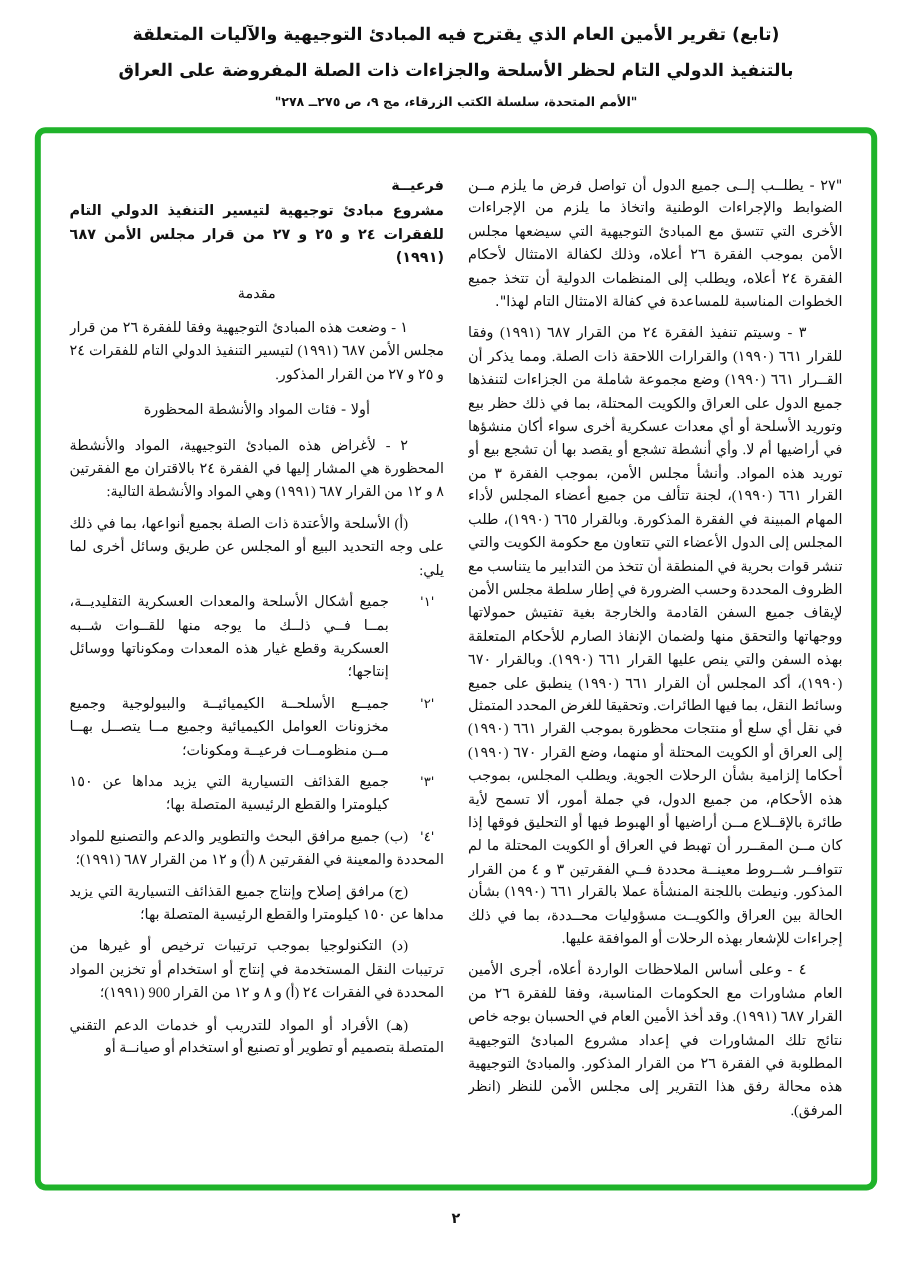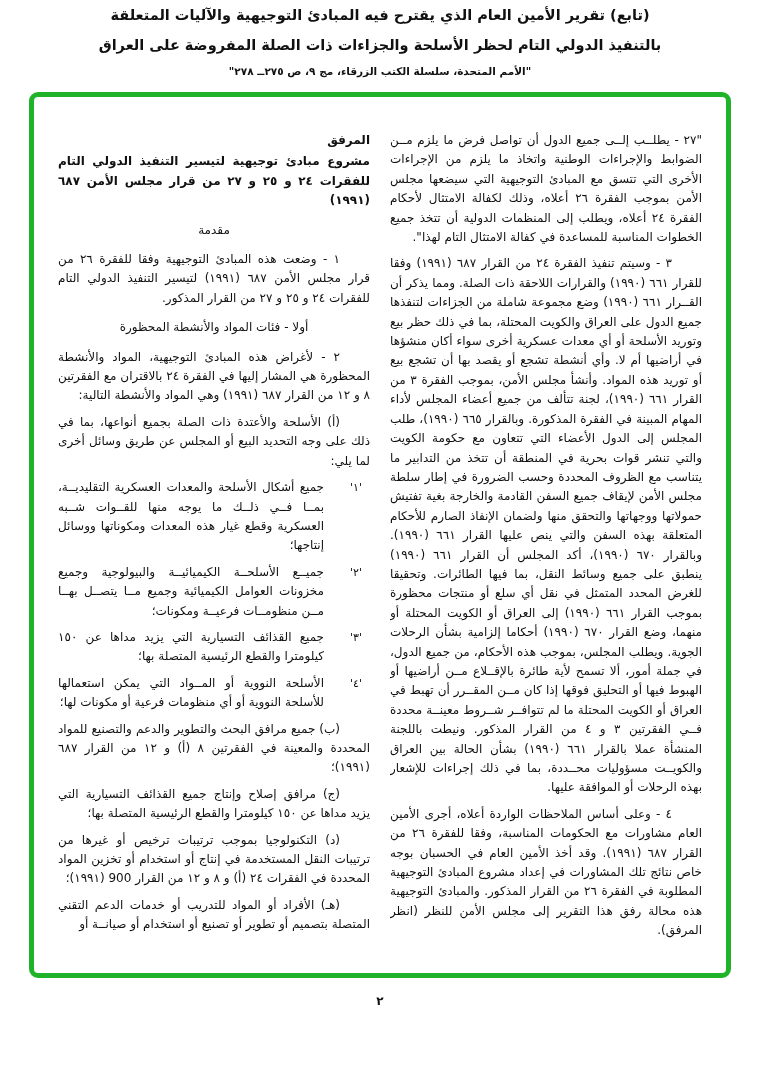--- a/index.html
+++ b/index.html
@@ -1,21 +1,21 @@
 <!DOCTYPE html>
 <html lang="ar"><head>
 <meta charset="utf-8">
 <style>
   html,body{margin:0;padding:0;}
   body{
     width:760px;height:1067px;background:#ffffff;position:relative;
     font-family:"DejaVu Sans",sans-serif;color:#111;overflow:hidden;
   }
   .header{
-    direction:rtl;text-align:center;
+    direction:rtl;text-align:center;padding-top:14px;
   }
   .header .h-line{
     font-weight:bold;font-size:14.5px;line-height:30px;letter-spacing:0;
   }
   .header .h-source{
     font-weight:bold;font-size:10.5px;line-height:20px;margin-top:1px;
   }
   .frame{
     box-sizing:border-box;
     margin:11px 29px 0 29px;
@@ -33,21 +33,21 @@
     box-sizing:border-box;
   }
   .col{
     flex:1 1 0;
     min-width:0;
     font-size:12px;
     line-height:19.4px;
     overflow:hidden;
   }
   .block{margin:0 0 7px 0;}
-  .paragraph{text-align:justify;text-indent:30px;}
+  .paragraph{text-align:justify;text-indent:30px;font-family:Liberation Serif, serif;}
   .paragraph-flush{text-align:justify;text-indent:0;}
   .heading-start{font-weight:bold;text-align:justify;margin-bottom:2px;}
   .heading-center{font-weight:normal;text-align:center;margin:10px 0 10px 0;}
   .list-item{
     position:relative;
     padding-right:46px;
     text-align:justify;
   }
   .list-item .marker{
     position:absolute;
@@ -70,31 +70,31 @@
 </div>
 
 <div class="frame">
   <div class="columns">
     <div class="col">
         <div class="block paragraph-flush">"٢٧ - يطلــب إلــى جميع الدول أن تواصل فرض ما يلزم مــن الضوابط والإجراءات الوطنية واتخاذ ما يلزم من الإجراءات الأخرى التي تتسق مع المبادئ التوجيهية التي سيضعها مجلس الأمن بموجب الفقرة ٢٦ أعلاه، وذلك لكفالة الامتثال لأحكام الفقرة ٢٤ أعلاه، ويطلب إلى المنظمات الدولية أن تتخذ جميع الخطوات المناسبة للمساعدة في كفالة الامتثال التام لهذا".</div>
         <div class="block paragraph">٣ - وسيتم تنفيذ الفقرة ٢٤ من القرار ٦٨٧ (١٩٩١) وفقا للقرار ٦٦١ (١٩٩٠) والقرارات اللاحقة ذات الصلة. ومما يذكر أن القــرار ٦٦١ (١٩٩٠) وضع مجموعة شاملة من الجزاءات لتنفذها جميع الدول على العراق والكويت المحتلة، بما في ذلك حظر بيع وتوريد الأسلحة أو أي معدات عسكرية أخرى سواء أكان منشؤها في أراضيها أم لا. وأي أنشطة تشجع أو يقصد بها أن تشجع بيع أو توريد هذه المواد. وأنشأ مجلس الأمن، بموجب الفقرة ٣ من القرار ٦٦١ (١٩٩٠)، لجنة تتألف من جميع أعضاء المجلس لأداء المهام المبينة في الفقرة المذكورة. وبالقرار ٦٦٥ (١٩٩٠)، طلب المجلس إلى الدول الأعضاء التي تتعاون مع حكومة الكويت والتي تنشر قوات بحرية في المنطقة أن تتخذ من التدابير ما يتناسب مع الظروف المحددة وحسب الضرورة في إطار سلطة مجلس الأمن لإيقاف جميع السفن القادمة والخارجة بغية تفتيش حمولاتها ووجهاتها والتحقق منها ولضمان الإنفاذ الصارم للأحكام المتعلقة بهذه السفن والتي ينص عليها القرار ٦٦١ (١٩٩٠). وبالقرار ٦٧٠ (١٩٩٠)، أكد المجلس أن القرار ٦٦١ (١٩٩٠) ينطبق على جميع وسائط النقل، بما فيها الطائرات. وتحقيقا للغرض المحدد المتمثل في نقل أي سلع أو منتجات محظورة بموجب القرار ٦٦١ (١٩٩٠) إلى العراق أو الكويت المحتلة أو منهما، وضع القرار ٦٧٠ (١٩٩٠) أحكاما إلزامية بشأن الرحلات الجوية. ويطلب المجلس، بموجب هذه الأحكام، من جميع الدول، في جملة أمور، ألا تسمح لأية طائرة بالإقــلاع مــن أراضيها أو الهبوط فيها أو التحليق فوقها إذا كان مــن المقــرر أن تهبط في العراق أو الكويت المحتلة ما لم تتوافــر شــروط معينــة محددة فــي الفقرتين ٣ و ٤ من القرار المذكور. ونيطت باللجنة المنشأة عملا بالقرار ٦٦١ (١٩٩٠) بشأن الحالة بين العراق والكويــت مسؤوليات محــددة، بما في ذلك إجراءات للإشعار بهذه الرحلات أو الموافقة عليها.</div>
         <div class="block paragraph">٤ - وعلى أساس الملاحظات الواردة أعلاه، أجرى الأمين العام مشاورات مع الحكومات المناسبة، وفقا للفقرة ٢٦ من القرار ٦٨٧ (١٩٩١). وقد أخذ الأمين العام في الحسبان بوجه خاص نتائج تلك المشاورات في إعداد مشروع المبادئ التوجيهية المطلوبة في الفقرة ٢٦ من القرار المذكور. والمبادئ التوجيهية هذه محالة رفق هذا التقرير إلى مجلس الأمن للنظر (انظر المرفق).</div>
       </div>
     <div class="col">
-        <div class="block heading-start">المرفق</div>
+        <div class="block heading-start">فرعيــة</div>
         <div class="block heading-start">مشروع مبادئ توجيهية لتيسير التنفيذ الدولي التام للفقرات ٢٤ و ٢٥ و ٢٧ من قرار مجلس الأمن ٦٨٧ (١٩٩١)</div>
         <div class="block heading-center">مقدمة</div>
         <div class="block paragraph">١ - وضعت هذه المبادئ التوجيهية وفقا للفقرة ٢٦ من قرار مجلس الأمن ٦٨٧ (١٩٩١) لتيسير التنفيذ الدولي التام للفقرات ٢٤ و ٢٥ و ٢٧ من القرار المذكور.</div>
         <div class="block heading-center">أولا - فئات المواد والأنشطة المحظورة</div>
         <div class="block paragraph">٢ - لأغراض هذه المبادئ التوجيهية، المواد والأنشطة المحظورة هي المشار إليها في الفقرة ٢٤ بالاقتران مع الفقرتين ٨ و ١٢ من القرار ٦٨٧ (١٩٩١) وهي المواد والأنشطة التالية:</div>
         <div class="block paragraph">(أ) الأسلحة والأعتدة ذات الصلة بجميع أنواعها، بما في ذلك على وجه التحديد البيع أو المجلس عن طريق وسائل أخرى لما يلي:</div>
         <div class="block list-item"><span class="marker">'١'</span><span class="item-text">جميع أشكال الأسلحة والمعدات العسكرية التقليديــة، بمــا فــي ذلــك ما يوجه منها للقــوات شــبه العسكرية وقطع غيار هذه المعدات ومكوناتها ووسائل إنتاجها؛</span></div>
         <div class="block list-item"><span class="marker">'٢'</span><span class="item-text">جميــع الأسلحــة الكيميائيــة والبيولوجية وجميع مخزونات العوامل الكيميائية وجميع مــا يتصــل بهــا مــن منظومــات فرعيــة ومكونات؛</span></div>
         <div class="block list-item"><span class="marker">'٣'</span><span class="item-text">جميع القذائف التسيارية التي يزيد مداها عن ١٥٠ كيلومترا والقطع الرئيسية المتصلة بها؛</span></div>
-        <div class="block list-item"><span class="marker">'٤'</span><span class="item-text">الأسلحة النووية أو المــواد التي يمكن استعمالها للأسلحة النووية أو أي منظومات فرعية أو مكونات لها؛</span></div>
+        <div class="block list-item"><span class="marker">'٤'</span></div>
         <div class="block paragraph">(ب) جميع مرافق البحث والتطوير والدعم والتصنيع للمواد المحددة والمعينة في الفقرتين ٨ (أ) و ١٢ من القرار ٦٨٧ (١٩٩١)؛</div>
         <div class="block paragraph">(ج) مرافق إصلاح وإنتاج جميع القذائف التسيارية التي يزيد مداها عن ١٥٠ كيلومترا والقطع الرئيسية المتصلة بها؛</div>
         <div class="block paragraph">(د) التكنولوجيا بموجب ترتيبات ترخيص أو غيرها من ترتيبات النقل المستخدمة في إنتاج أو استخدام أو تخزين المواد المحددة في الفقرات ٢٤ (أ) و ٨ و ١٢ من القرار 900 (١٩٩١)؛</div>
         <div class="block paragraph">(هـ) الأفراد أو المواد للتدريب أو خدمات الدعم التقني المتصلة بتصميم أو تطوير أو تصنيع أو استخدام أو صيانــة أو</div>
       </div>
   </div>
 </div>
 
 <div class="page-number">٢</div>
 

